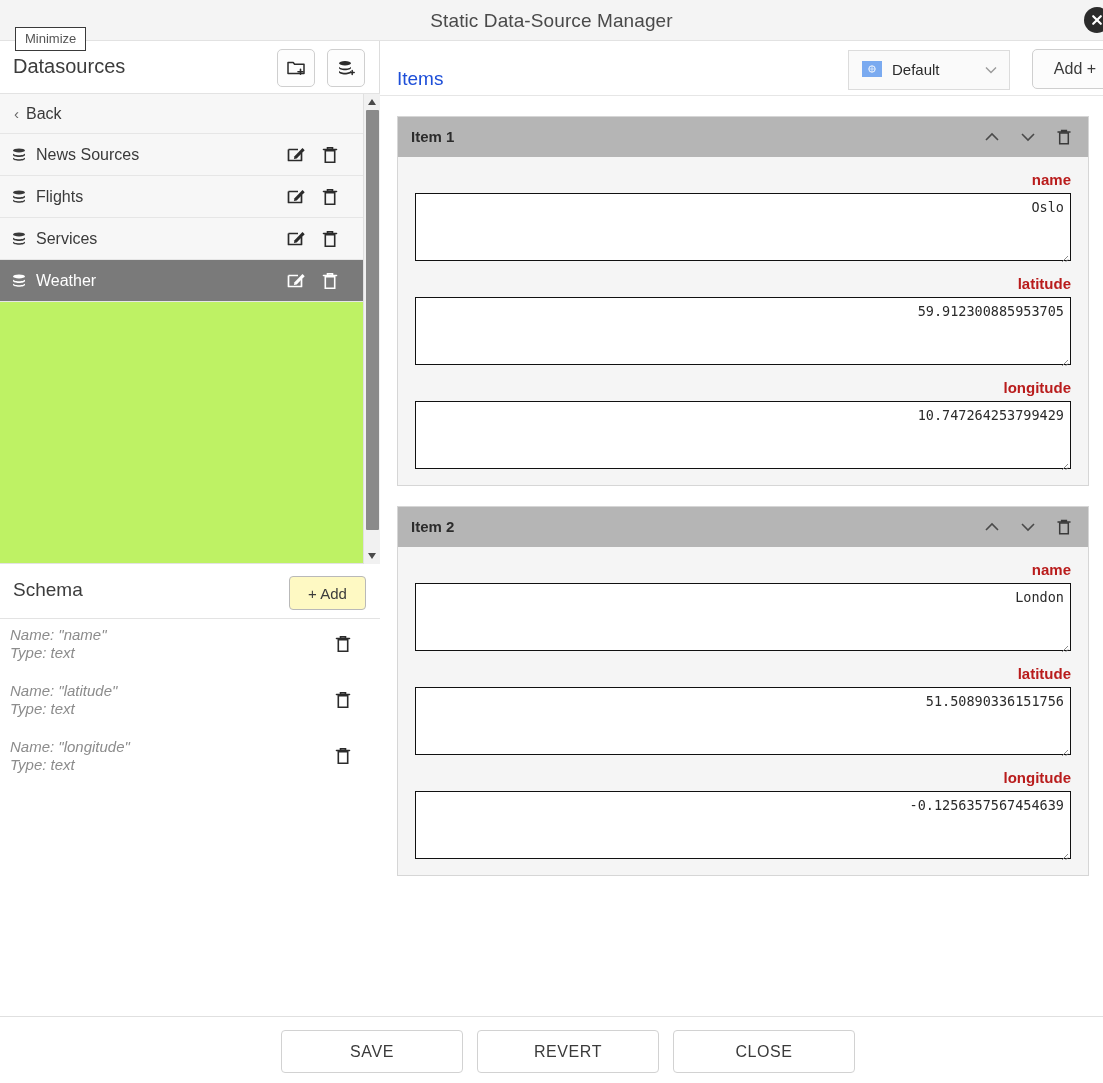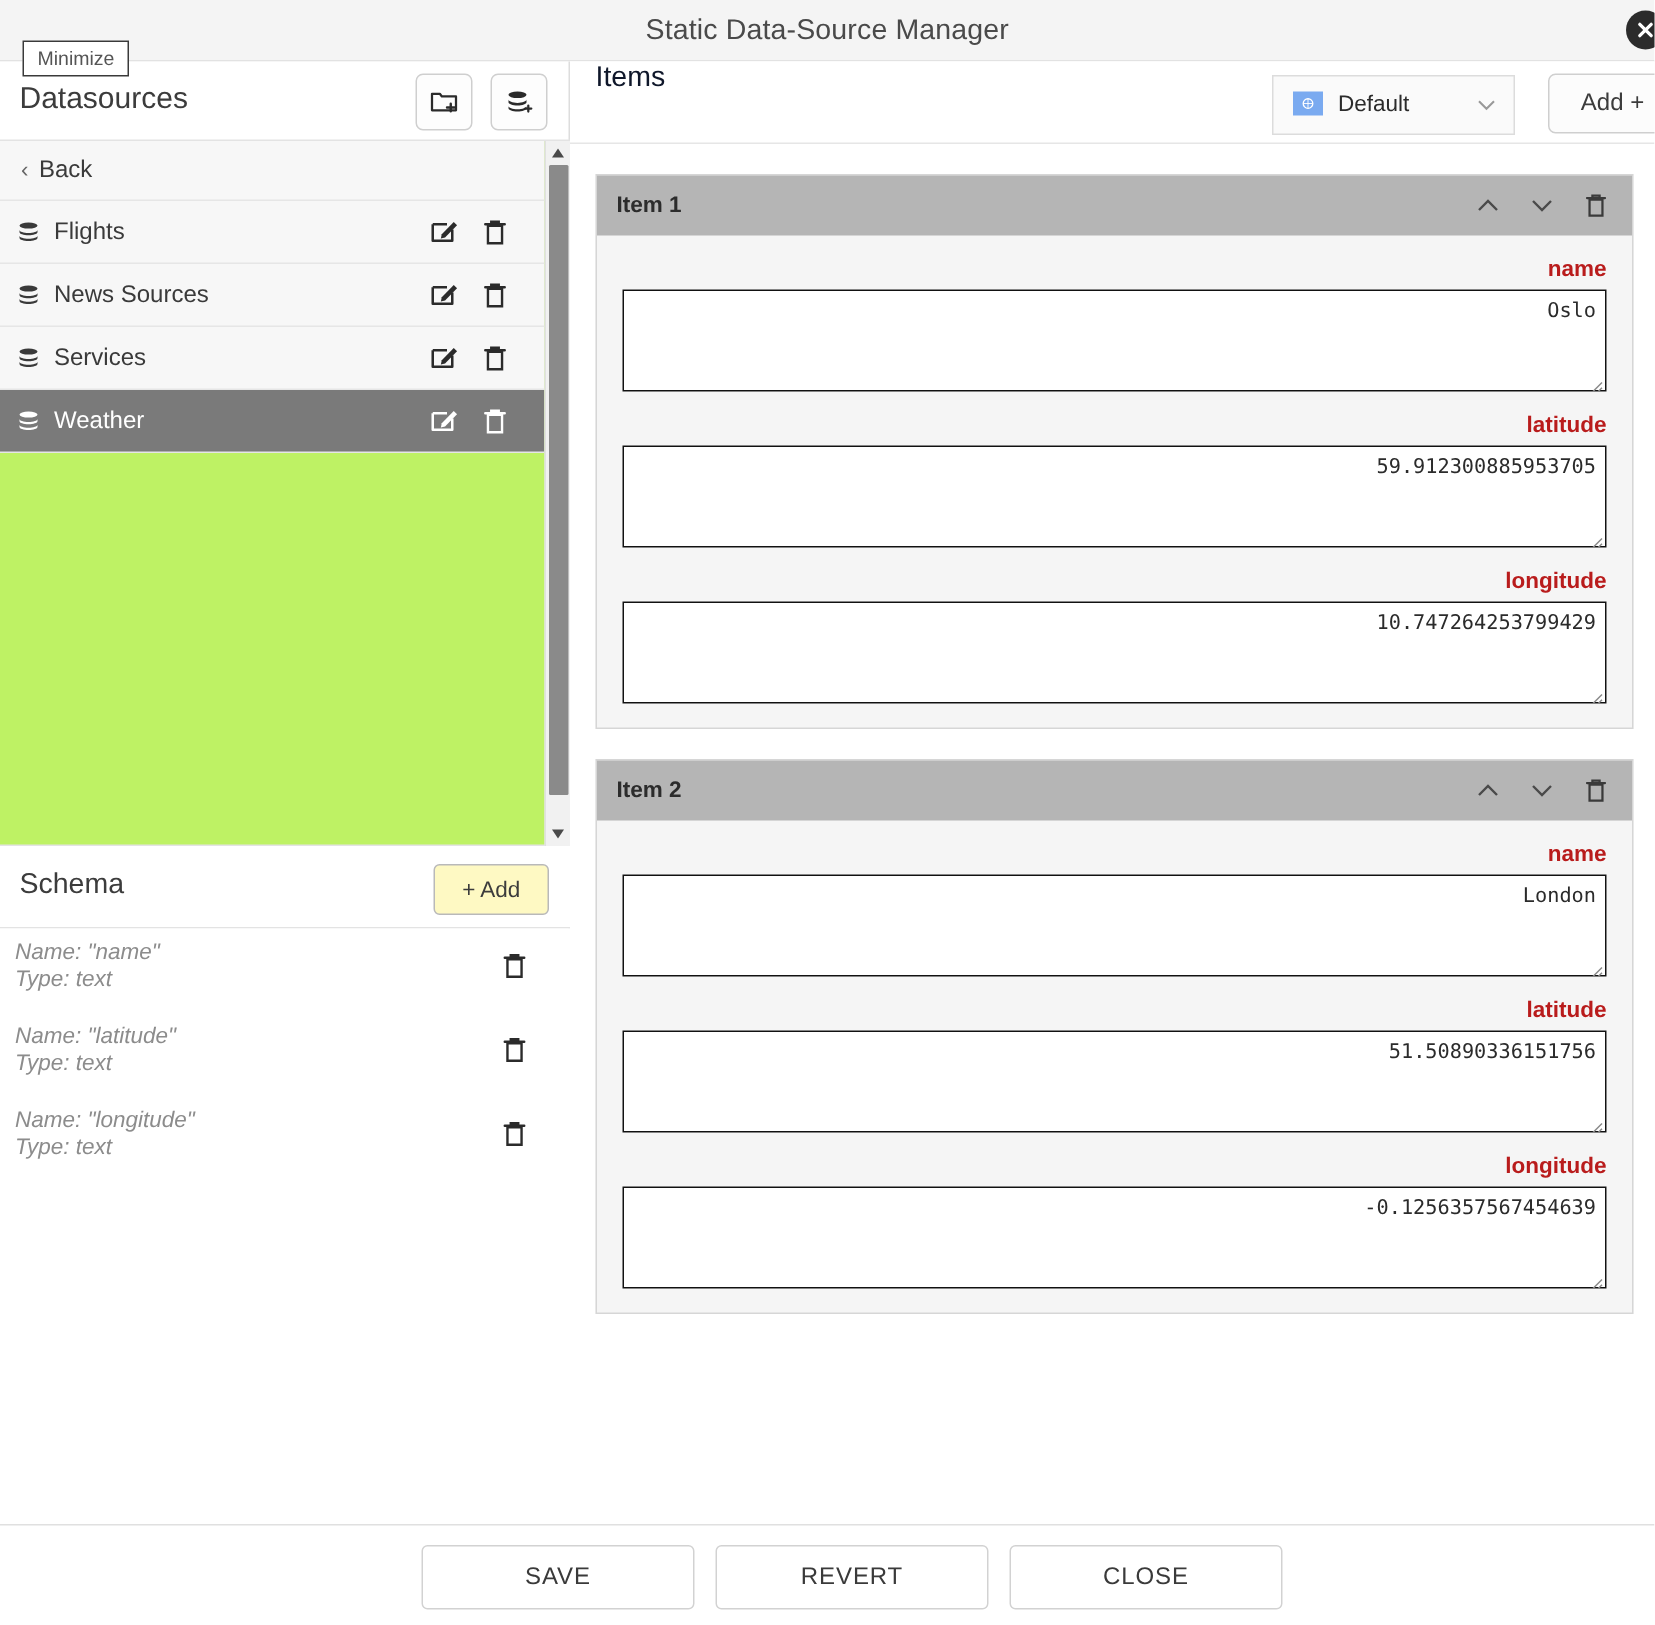--- a/index.html
+++ b/index.html
@@ -182,22 +182,22 @@
     background: #ffffff;
     box-sizing: border-box;
   }
   .items-header {
     position: absolute; left: 0; top: 0; width: 723px; height: 55px;
     border-bottom: 1px solid #e6e6e6;
     box-sizing: border-box;
     background: #ffffff;
   }
   .items-title {
-    position: absolute; left: 17px; top: 0;
-    font-size: 19px; color: #0f172a;
+    position: absolute; left: 17px; top: 27px;
+    font-size: 19px; color: #1d4ed8;
   }
   .locale-select {
     position: absolute; left: 468px; top: 9px;
     width: 160px; height: 38px;
     border: 1px solid #dcdcdc;
     background: #fafafa;
     cursor: pointer;
   }
   .locale-flag {
     position: absolute; left: 13px; top: 10px;
@@ -345,21 +345,21 @@
       </div>
 
       <div class="ds-row">
         <span class="db-icon">
           <svg width="18" height="18" viewBox="0 0 18 18">
             <ellipse cx="9" cy="4.4" rx="6" ry="2" fill="#3a3a3a"></ellipse>
             <path d="M3 7.3c0 1.1 2.7 2 6 2s6-.9 6-2v1.6c0 1.1-2.7 2-6 2s-6-.9-6-2z" fill="#3a3a3a"></path>
             <path d="M3 11.2c0 1.1 2.7 2 6 2s6-.9 6-2v1.5c0 1.1-2.7 2-6 2s-6-.9-6-2z" fill="#3a3a3a"></path>
           </svg>
         </span>
-        <span class="ds-label">Flights</span>
+        <span class="ds-label">News Sources</span>
         <span class="act edit">
           <svg width="22" height="22" viewBox="0 0 22 22">
             <path d="M3.5 5.5h9.5 M3.5 5.5v11h13V9" fill="none" stroke="#2b2b2b" stroke-width="1.7" stroke-linejoin="round"></path>
             <path d="M9.5 12.2l8-8.2 2.2 2.2-8 8.2-2.8.6z" fill="#2b2b2b"></path>
           </svg>
         </span>
         <span class="act del">
           <svg width="22" height="22" viewBox="0 0 22 22">
             <path d="M4.5 5.5h13 M8.5 5.5V3.8h5v1.7" fill="none" stroke="#2b2b2b" stroke-width="1.6" stroke-linecap="round"></path>
             <path d="M6.3 6.6h9.4v11.6H6.3z" fill="none" stroke="#2b2b2b" stroke-width="1.6"></path>
@@ -368,21 +368,21 @@
       </div>
 
       <div class="ds-row">
         <span class="db-icon">
           <svg width="18" height="18" viewBox="0 0 18 18">
             <ellipse cx="9" cy="4.4" rx="6" ry="2" fill="#3a3a3a"></ellipse>
             <path d="M3 7.3c0 1.1 2.7 2 6 2s6-.9 6-2v1.6c0 1.1-2.7 2-6 2s-6-.9-6-2z" fill="#3a3a3a"></path>
             <path d="M3 11.2c0 1.1 2.7 2 6 2s6-.9 6-2v1.5c0 1.1-2.7 2-6 2s-6-.9-6-2z" fill="#3a3a3a"></path>
           </svg>
         </span>
-        <span class="ds-label">News Sources</span>
+        <span class="ds-label">Flights</span>
         <span class="act edit">
           <svg width="22" height="22" viewBox="0 0 22 22">
             <path d="M3.5 5.5h9.5 M3.5 5.5v11h13V9" fill="none" stroke="#2b2b2b" stroke-width="1.7" stroke-linejoin="round"></path>
             <path d="M9.5 12.2l8-8.2 2.2 2.2-8 8.2-2.8.6z" fill="#2b2b2b"></path>
           </svg>
         </span>
         <span class="act del">
           <svg width="22" height="22" viewBox="0 0 22 22">
             <path d="M4.5 5.5h13 M8.5 5.5V3.8h5v1.7" fill="none" stroke="#2b2b2b" stroke-width="1.6" stroke-linecap="round"></path>
             <path d="M6.3 6.6h9.4v11.6H6.3z" fill="none" stroke="#2b2b2b" stroke-width="1.6"></path>

